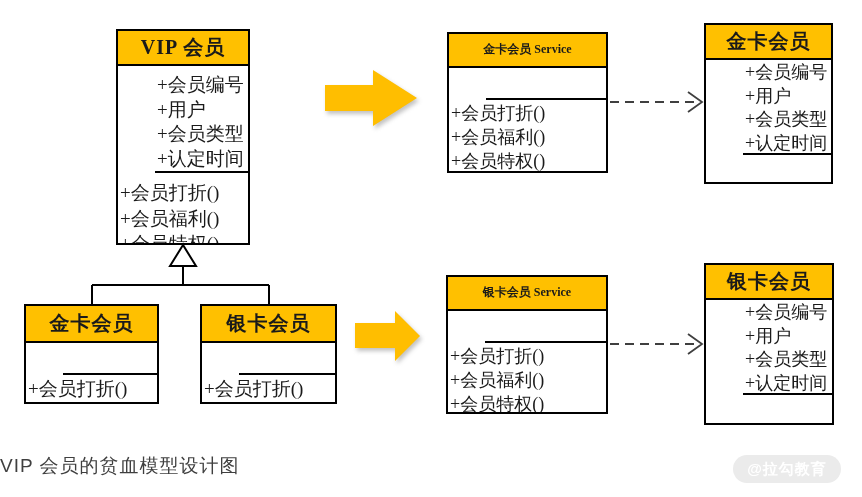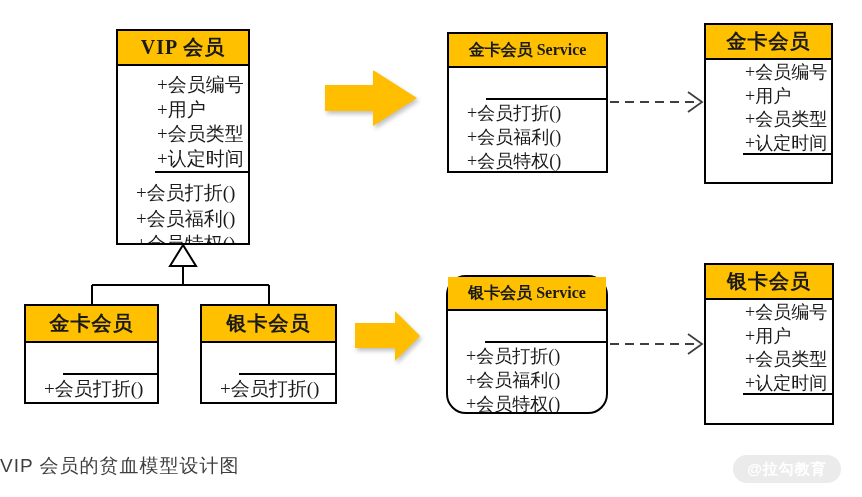--- a/index.html
+++ b/index.html
@@ -57,42 +57,42 @@
     line-height: 25px;
     padding: 0 0 0 2px;
     overflow: hidden;
     margin-left: 37px;
   }
   .uml-methods {
     flex: 1 1 auto;
     white-space: pre-line;
     font-size: 19px;
     line-height: 25px;
-    padding: 1px 0 0 18px;
+    padding: 1px 0 0 2px;
     overflow: hidden;
   }
 
   
   #box-vip { left: 116px; top: 29px; width: 134px; height: 216px; gap: 6px; }
   #box-vip .uml-title { height: 35px; line-height: 32px; }
   #box-vip .uml-attrs { height: 101px; line-height: 24.6px; padding-top: 1px; }
   #box-vip .uml-methods { line-height: 25.5px; }
 
   
   #box-gold-sub  { left: 24px;  top: 304px; width: 135px; height: 100px; }
   #box-silver-sub{ left: 200px; top: 304px; width: 137px; height: 100px; }
   #box-gold-sub .uml-title, #box-silver-sub .uml-title { height: 37px; line-height: 34px; }
   #box-gold-sub .uml-attrs, #box-silver-sub .uml-attrs { height: 32px; }
   #box-gold-sub .uml-methods, #box-silver-sub .uml-methods { line-height: 26px; }
 
   
   #box-gold-service   { left: 447px; top: 32px;  width: 161px; height: 141px; }
-  #box-silver-service { left: 446px; top: 275px; width: 162px; height: 139px; border-radius: 20px; }
+  #box-silver-service { left: 446px; top: 275px; width: 162px; height: 139px; }
   #box-gold-service .uml-title, #box-silver-service .uml-title
-    { height: 34px; line-height: 31px; font-size: 16px; letter-spacing: 0; }
+    { height: 34px; line-height: 31px; font-size: 12px; letter-spacing: 0; }
   #box-gold-service .uml-attrs, #box-silver-service .uml-attrs { height: 32px; }
   #box-gold-service .uml-methods, #box-silver-service .uml-methods
     { font-size: 18px; line-height: 24px; }
 
   
   #box-gold-data   { left: 704px; top: 23px;  width: 129px; height: 161px; }
   #box-silver-data { left: 704px; top: 263px; width: 130px; height: 162px; }
   #box-gold-data .uml-title, #box-silver-data .uml-title { height: 35px; line-height: 32px; }
   #box-gold-data .uml-attrs, #box-silver-data .uml-attrs
     { height: 95px; font-size: 18px; line-height: 23.5px; padding-top: 1px; }

